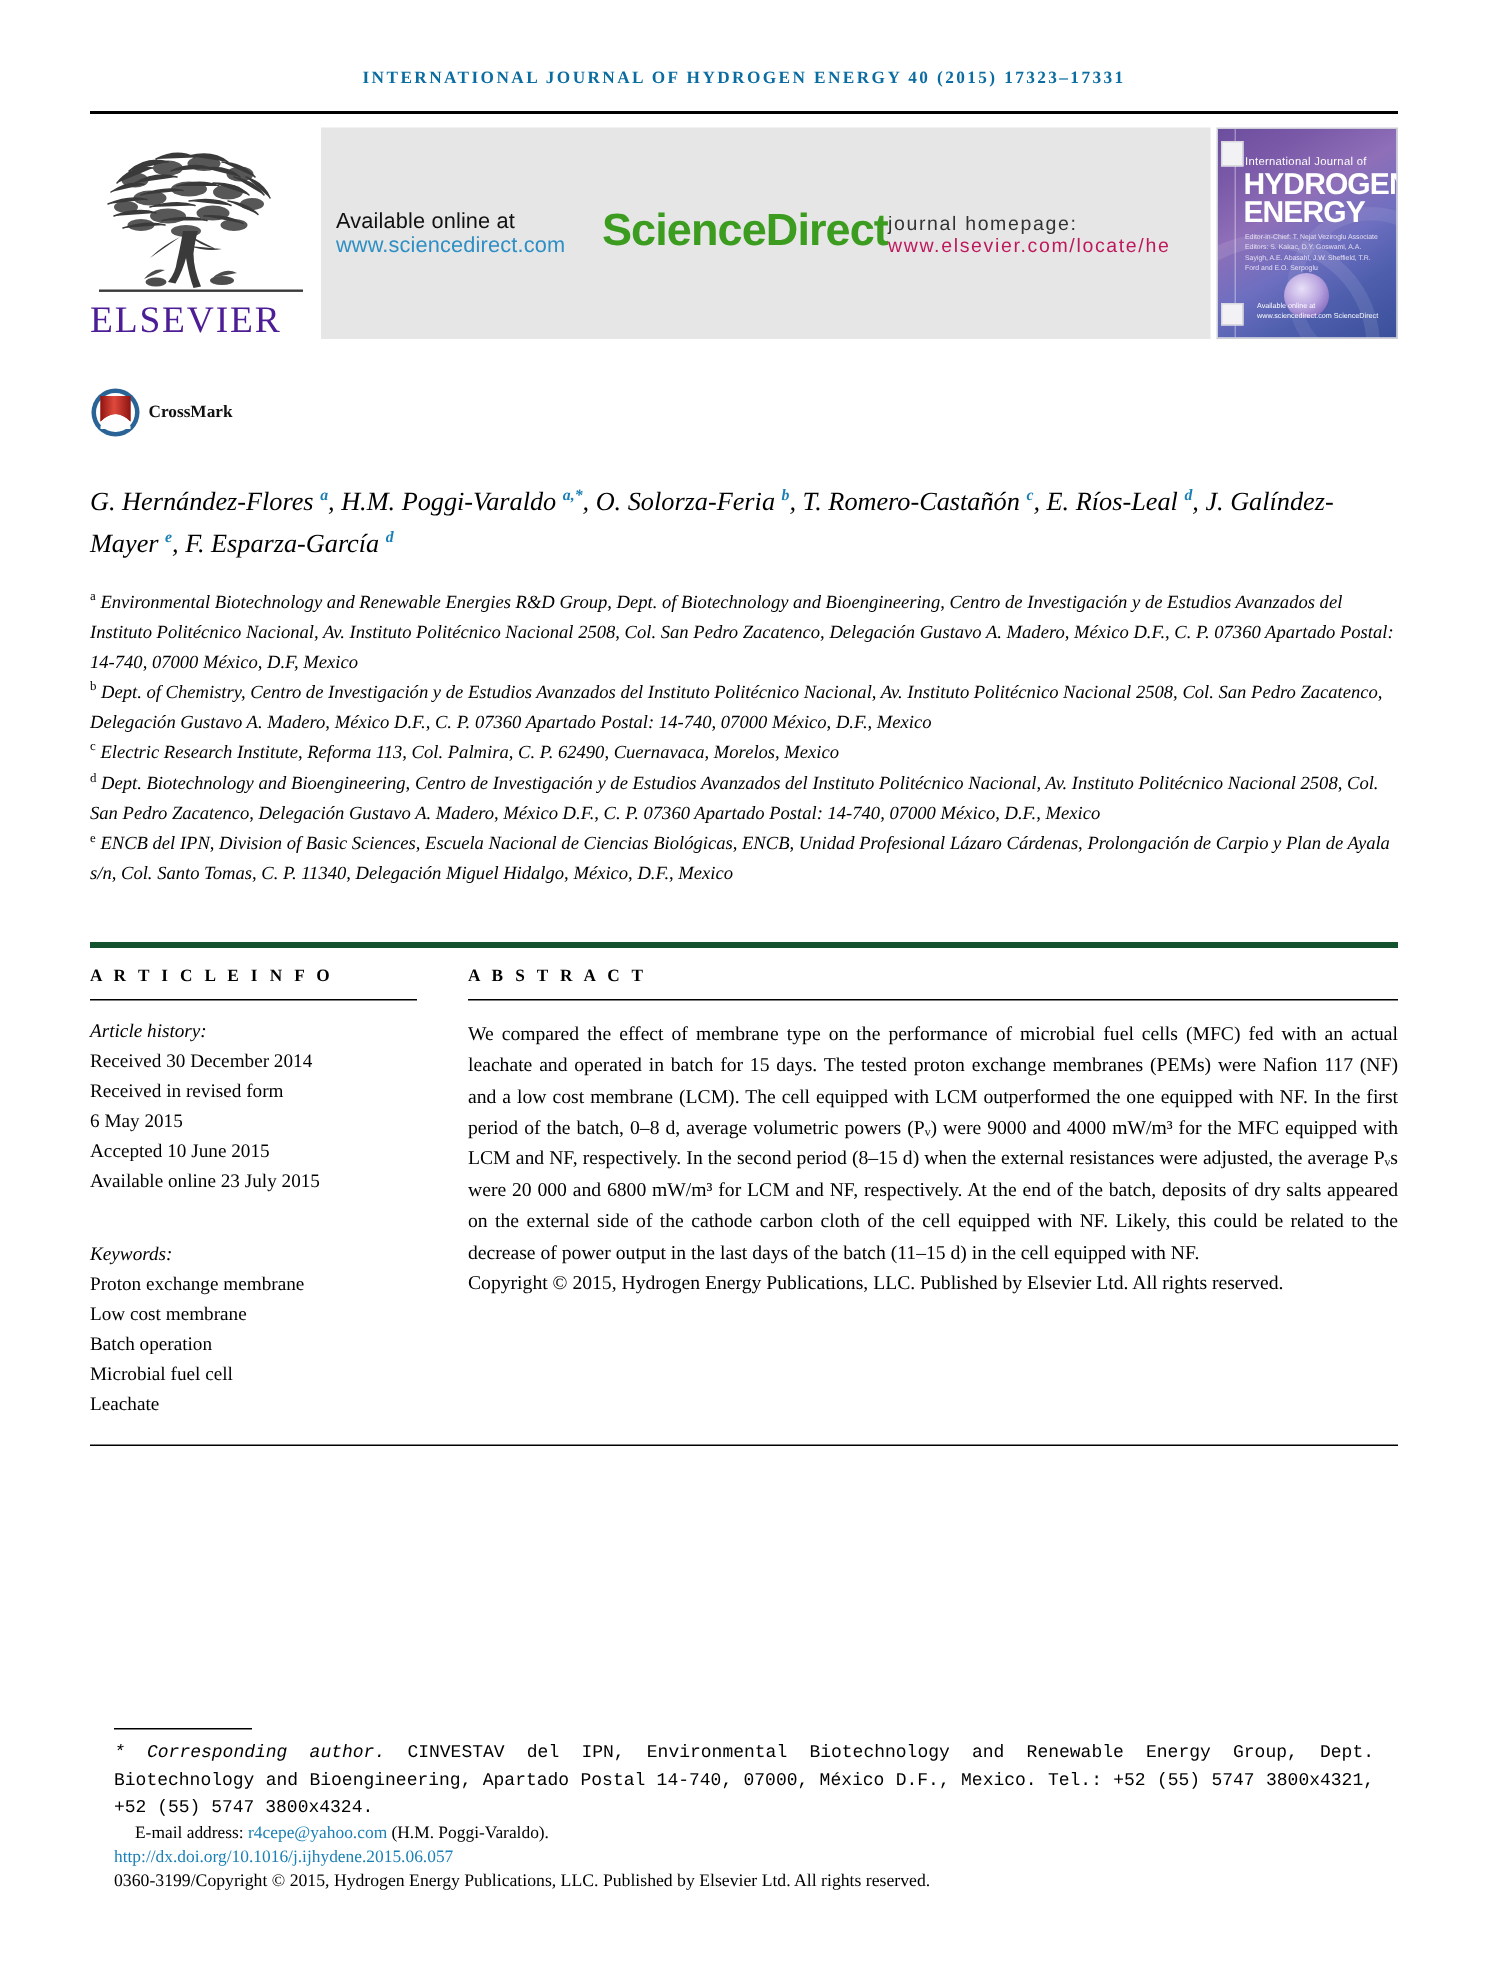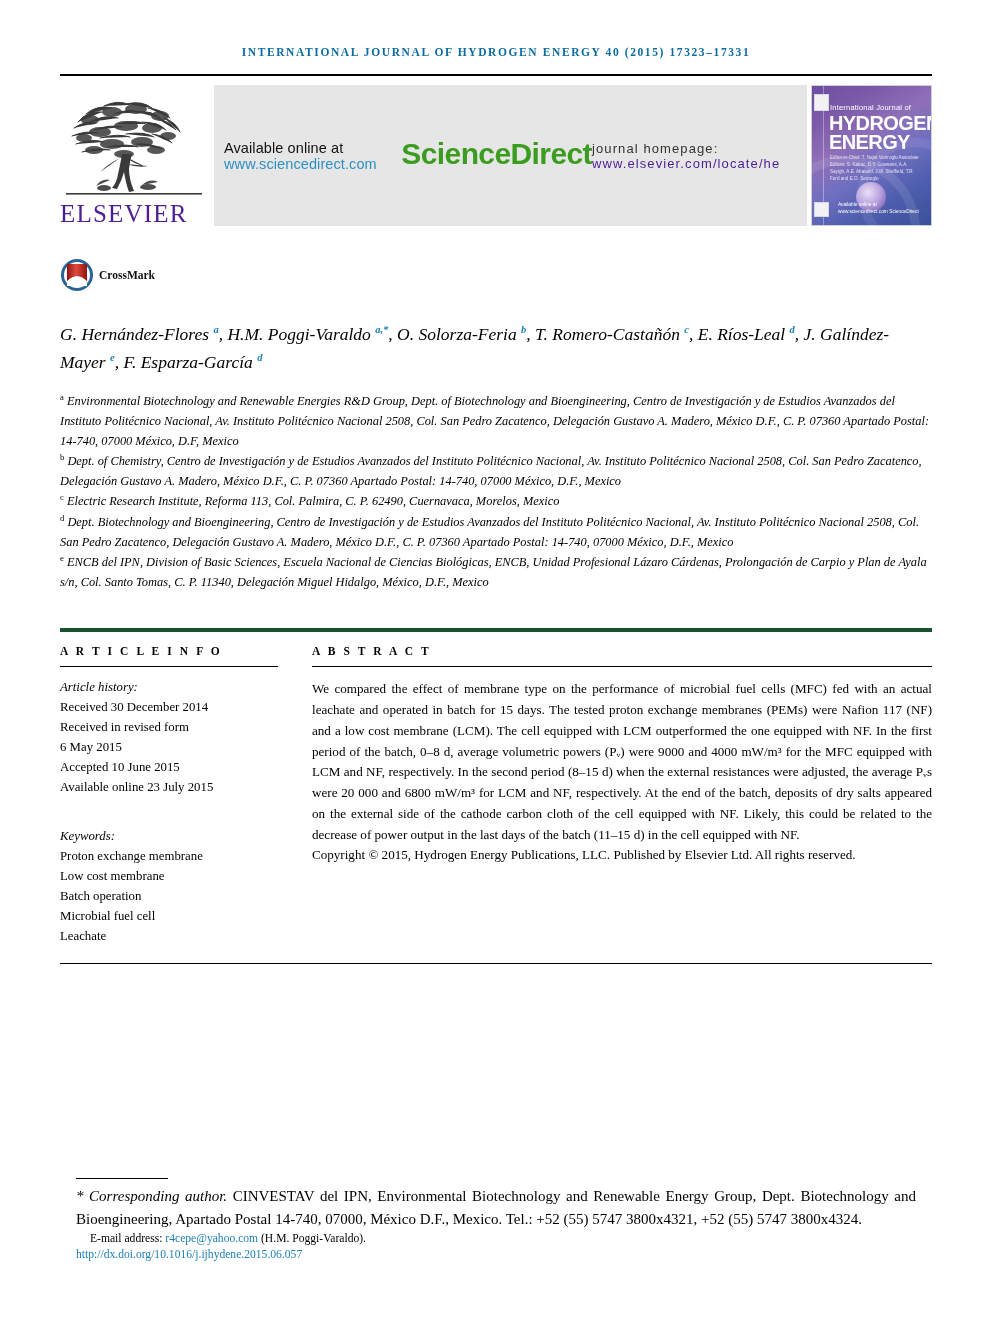--- a/index.html
+++ b/index.html
@@ -79,21 +79,21 @@
     color: #3c9c20;
     letter-spacing: -0.6px;
     margin-top: -4px;
   }
   .sd-homepage {
     font-family: "Liberation Sans", sans-serif;
     font-size: 13px;
     color: #333;
     letter-spacing: 1.1px;
   }
-  .sd-homepage a { color: #4c1d95; text-decoration: none; letter-spacing: 1.1px; }
+  .sd-homepage a { color: #be185d; text-decoration: none; letter-spacing: 1.1px; }
 
   .cover-thumb {
     width: 121px;
     flex: 0 0 121px;
     margin-left: 4px;
     position: relative;
     background: linear-gradient(150deg, #6d4e9e 0%, #7a59a8 18%, #8f6fb8 38%, #6f6fc0 58%, #4f5fae 76%, #3a4f9a 100%);
     border: 1px solid #cfcfd8;
     overflow: hidden;
   }
@@ -217,22 +217,22 @@
   .bottom-rule { border-bottom: 1px solid #000; margin-top: 16px; }
 
   
   .footer {
     position: absolute;
     left: 76px; right: 76px;
     bottom: 62px;
   }
   .footer-hr { width: 92px; border-top: 1px solid #000; margin-bottom: 6px; }
   .corresp {
-    font-family: Liberation Serif, serif;
-    font-size: 15px; line-height: 1.52; text-align: justify;
+    font-family: Liberation Mono, monospace;
+    font-size: 12px; line-height: 1.52; text-align: justify;
   }
   .corresp .lead { font-style: italic; }
   .email-line { margin-top: 1px; text-indent: 14px; font-size: 11.6px; }
   .link-blue { color: #1a7fb5; text-decoration: none; }
   .doi-line { margin-top: 3px; font-size: 11.6px; font-family: "Liberation Serif", serif; }
   .issn-line { margin-top: 2px; font-size: 11.8px; font-family: "Liberation Serif", serif; }
 </style>
 </head>
 <body>
 
@@ -382,15 +382,16 @@
     <div class="footer-hr"></div>
     <div class="corresp">
       <span class="lead">* Corresponding author.</span><span> CINVESTAV del IPN, Environmental Biotechnology and Renewable Energy Group, Dept. Biotechnology and Bioengineering, Apartado Postal 14-740, 07000, México D.F., Mexico. Tel.: +52 (55) 5747 3800x4321, +52 (55) 5747 3800x4324.</span>
     </div>
     <div class="email-line">
       <span>E-mail address: </span><a href="#" class="link-blue">r4cepe@yahoo.com</a><span> (H.M. Poggi-Varaldo).</span>
     </div>
     <div class="doi-line">
       <a href="#" class="link-blue">http://dx.doi.org/10.1016/j.ijhydene.2015.06.057</a>
     </div>
+    <div class="issn-line">0360-3199/Copyright © 2015, Hydrogen Energy Publications, LLC. Published by Elsevier Ltd. All rights reserved.</div>
   </div>
 
 </div>
 
 </body></html>

